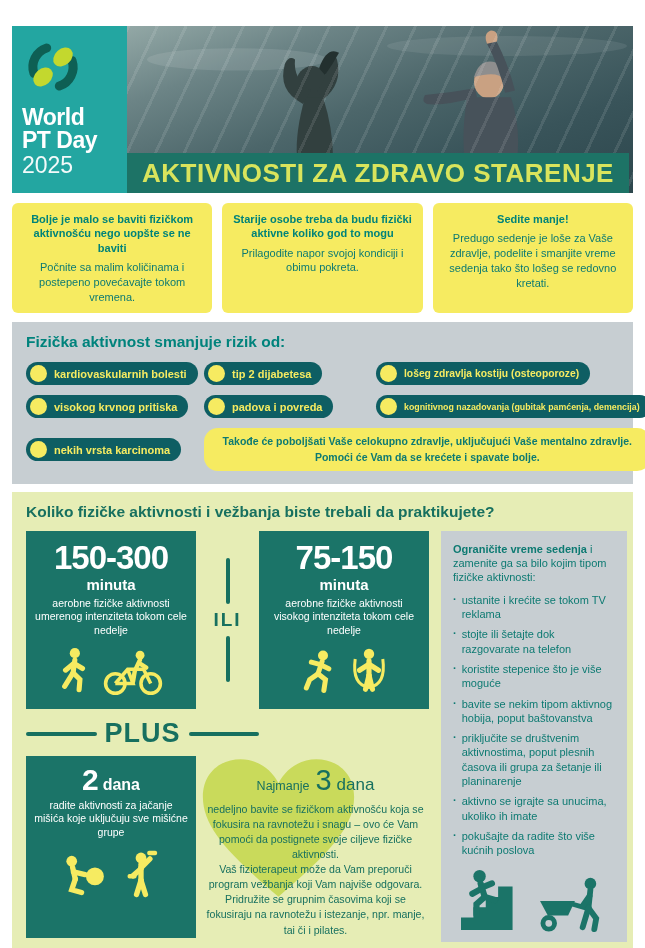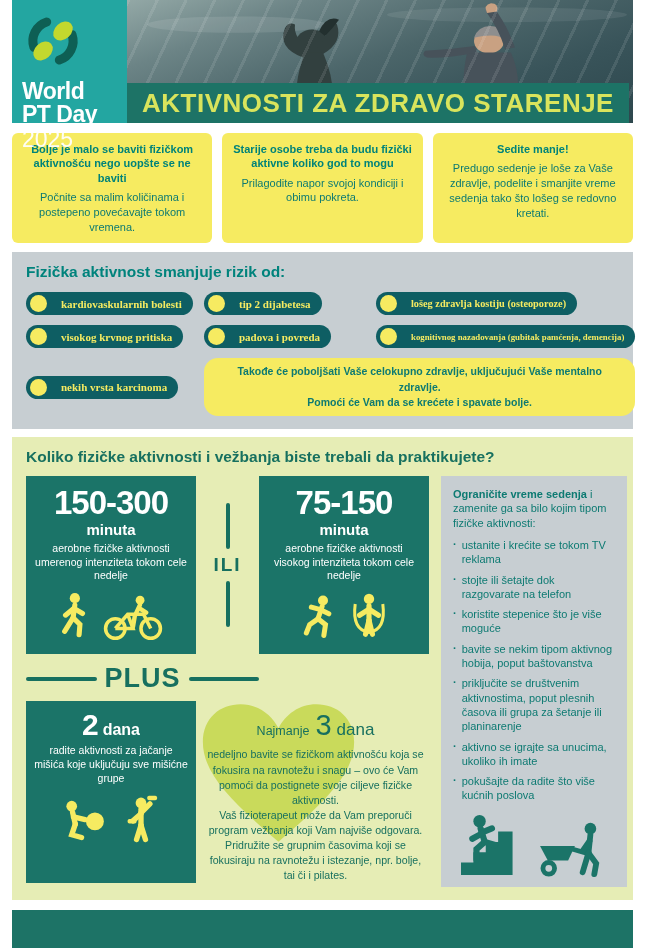--- a/index.html
+++ b/index.html
@@ -1,21 +1,21 @@
 <!DOCTYPE html>
 <html><head>
 <meta charset="utf-8">
 <style>
   * { margin:0; padding:0; box-sizing:border-box; }
   body { background:#ffffff; font-family:"Liberation Sans", sans-serif; }
   .page { width:645px; height:948px; background:#fff; position:relative; overflow:hidden; }
   .inner { padding:0 12px; }
 
   
-  .header { height:123px; display:flex; position:relative; }
+  .header { margin-top:26px; height:167px; display:flex; position:relative; }
   .logo-box { width:115px; background:#23a6a1; color:#fff; padding:8px 10px; flex:none; }
   .logo-box .wpt-logo { margin:4px 0 6px 2px; }
   .logo-box .l1, .logo-box .l2 { font-weight:bold; font-size:23px; line-height:1.02; letter-spacing:-0.5px; }
   .logo-box .l3 { font-weight:normal; font-size:23px; line-height:1.1; opacity:.95; }
   .photo { flex:1; position:relative; background:
       linear-gradient(160deg,#93a8a6 0%, #6c8486 22%, #4c666a 48%, #39545a 72%, #2d474d 100%); overflow:hidden; }
   .photo .sheen { position:absolute; inset:0;
       background:repeating-linear-gradient(115deg, rgba(255,255,255,.10) 0 3px, rgba(255,255,255,0) 3px 26px); }
   .title-banner { position:absolute; left:115px; right:4px; bottom:0; height:40px; background:#1d7366;
       display:flex; align-items:center; justify-content:center; }
@@ -24,22 +24,22 @@
   
   .intro-row { display:flex; gap:10px; margin-top:10px; }
   .intro-box { flex:1; background:#f6eb61; border-radius:6px; padding:9px 10px; text-align:center; }
   .intro-box h3 { color:#008379; font-size:11px; line-height:1.3; margin-bottom:5px; }
   .intro-box p { color:#0d7a72; font-size:11px; line-height:1.35; }
 
   
   .risk { margin-top:9px; background:#c7ced2; padding:11px 14px 13px; }
   .risk h2 { color:#00837c; font-size:15.5px; }
   .pill-grid { display:grid; grid-template-columns:168px 162px 1fr; gap:10px 10px; margin-top:11px; align-items:center; }
-  .pill { display:inline-flex; align-items:center; gap:14px; background:#0e5e63; border-radius:999px;
-      padding:3px 11px 3px 4px; justify-self:start;font-family:Liberation Serif, serif; }
+  .pill { display:inline-flex; align-items:center; gap:7px; background:#0e5e63; border-radius:999px;
+      padding:3px 11px 3px 4px; justify-self:start; }
   .pill .dot { width:17px; height:17px; border-radius:50%; background:#f6eb61; flex:none; }
   .pill b { color:#f6eb61; font-size:11px; white-space:nowrap; }
   .pill.md b { font-size:10.3px; }
   .pill.sm b { font-size:8.8px; }
   .note { grid-column:2 / 4; background:#f6eb61; border-radius:14px; padding:6px 14px; text-align:center;
       color:#0d7a72; font-weight:bold; font-size:10.5px; line-height:1.45; }
 
   
   .activity { margin-top:8px; background:#e6edb5; padding:11px 14px 13px; }
   .activity h2 { color:#17705f; font-size:15.5px; }
@@ -299,21 +299,21 @@
               <svg class="heart-shape" width="165" height="152" viewBox="0 0 48 44">
                 <path d="M24 42 C10 30 2 22 2 13 C2 6 7 2 13 2 C18 2 22 5 24 9 C26 5 30 2 35 2 C41 2 46 6 46 13 C46 22 38 30 24 42 Z" fill="#c9da5b"></path>
               </svg>
               <div class="balance-text">
                 <div class="balance-lead">
                   <span class="pre">Najmanje</span>
                   <span class="val">3</span>
                   <span class="un">dana</span>
                 </div>
                 <div>nedeljno bavite se fizičkom aktivnošću koja se fokusira na ravnotežu i snagu – ovo će Vam pomoći da postignete svoje ciljeve fizičke aktivnosti.</div>
-                <div>Vaš fizioterapeut može da Vam preporuči program vežbanja koji Vam najviše odgovara. Pridružite se grupnim časovima koji se fokusiraju na ravnotežu i istezanje, npr. bolje, tai či i pilates.</div>
+                <div>Vaš fizioterapeut može da Vam preporuči program vežbanja koji Vam najviše odgovara. Pridružite se grupnim časovima koji se fokusiraju na ravnotežu i istezanje, npr. manje, tai či i pilates.</div>
               </div>
             </div>
           </div>
         </div>
 
         <div class="sidebar">
           <div class="lead">
             <b>Ograničite vreme sedenja</b><span> i zamenite ga sa bilo kojim tipom fizičke aktivnosti:</span>
           </div>
           <div class="s-item">

